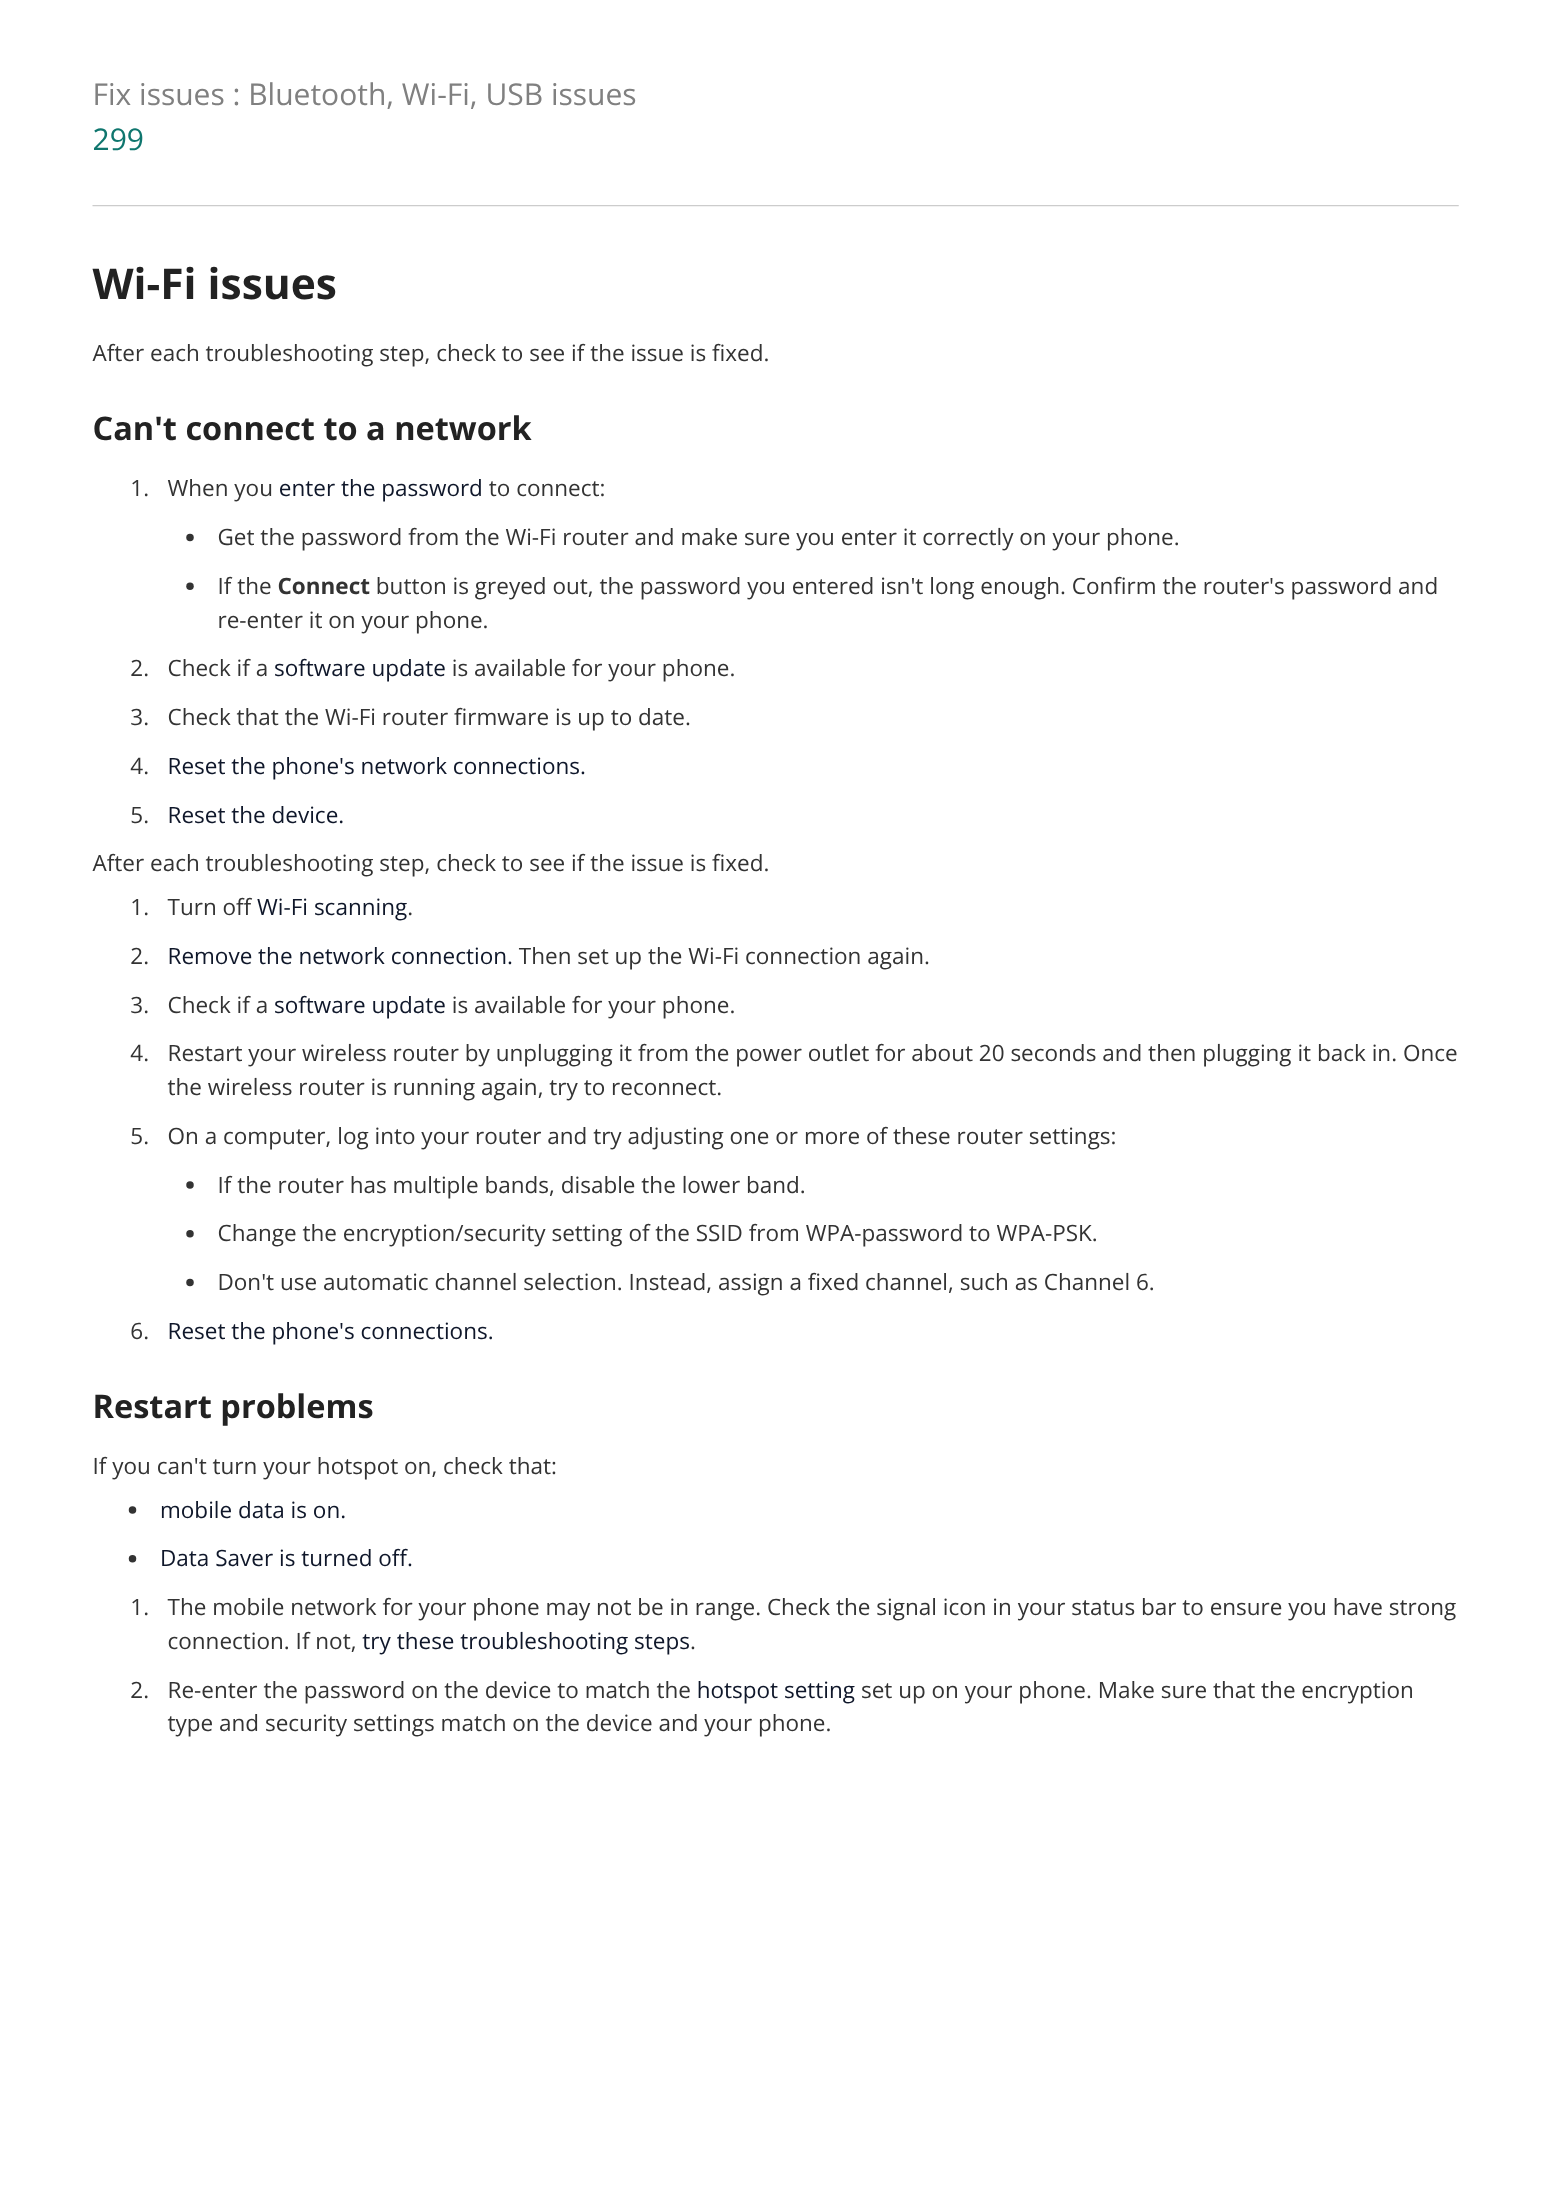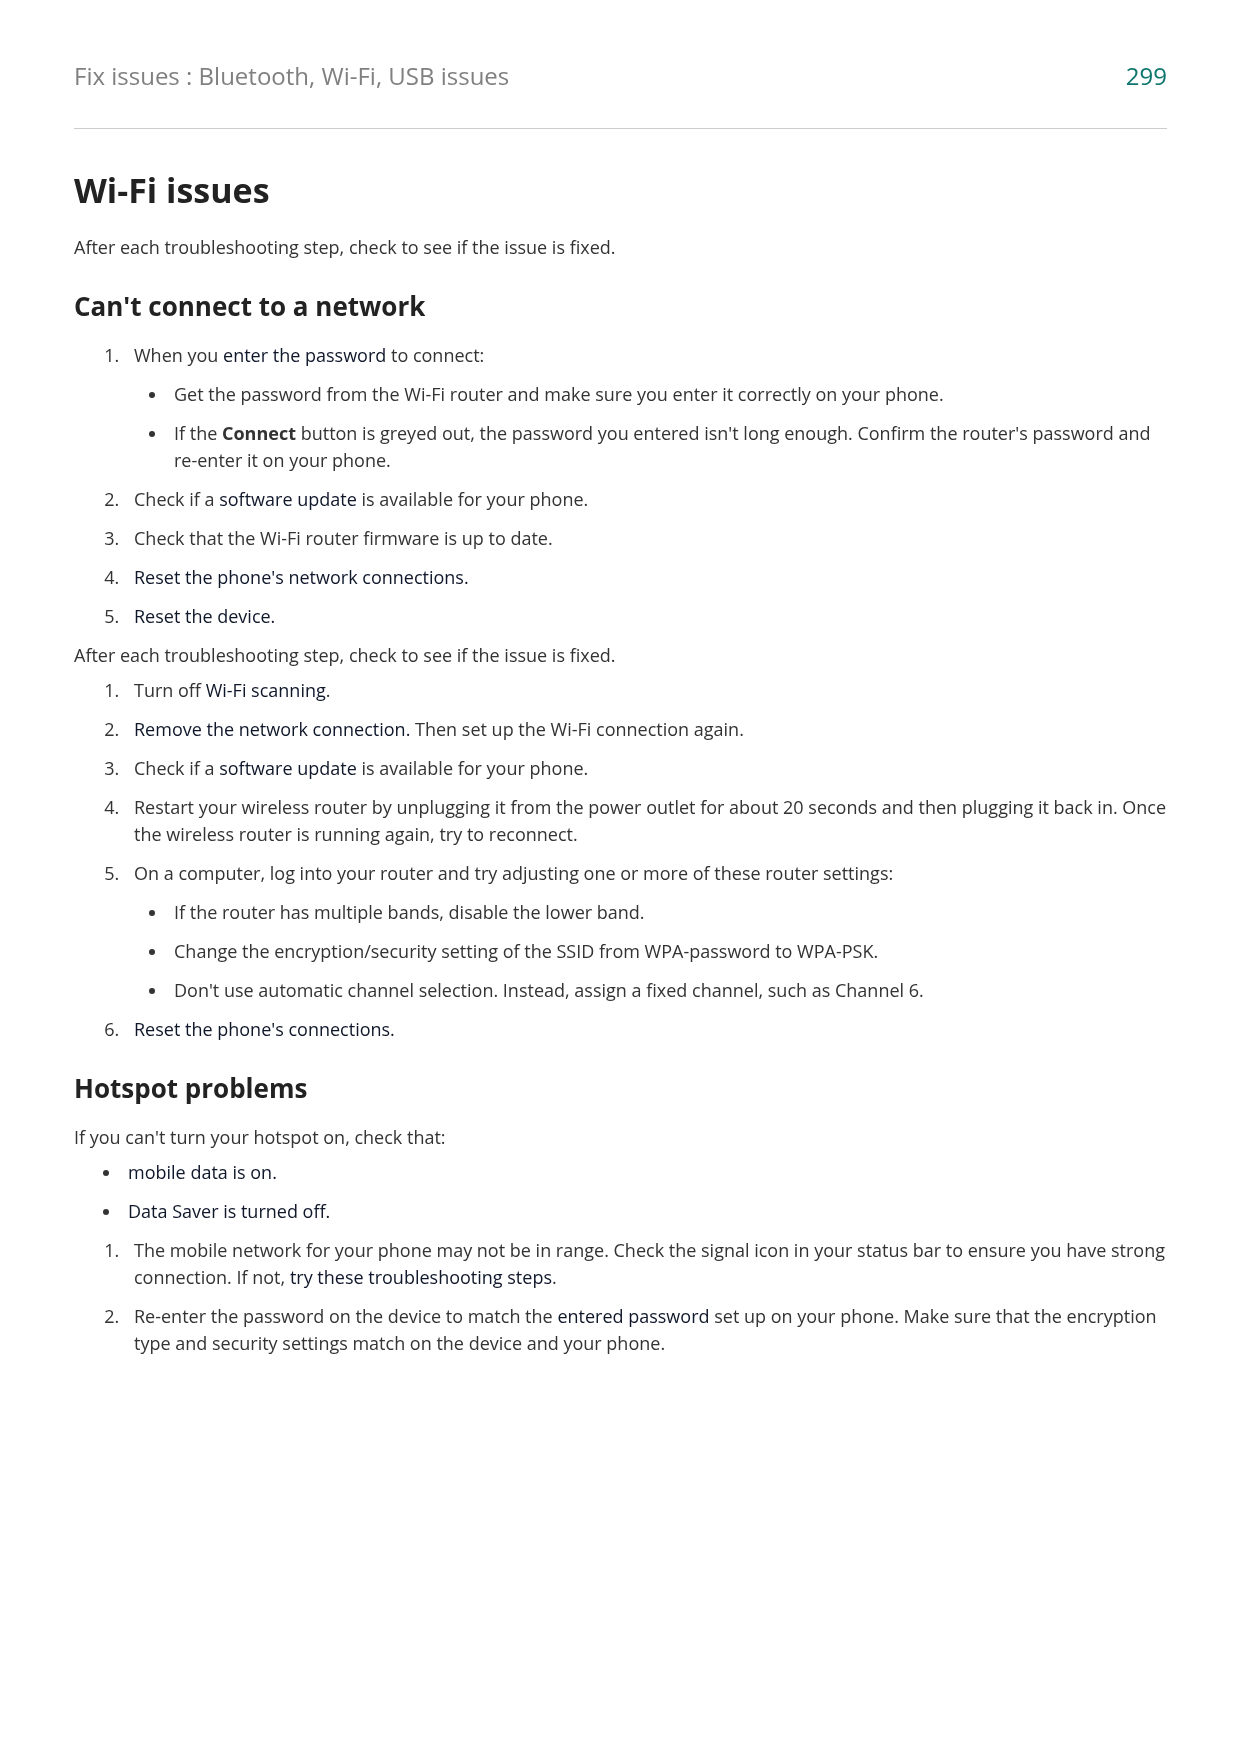--- a/index.html
+++ b/index.html
@@ -1,21 +1,21 @@
 <!DOCTYPE html>
 <html><head>
   <meta charset="utf-8">
   <style>
     * { margin:0; padding:0; box-sizing:border-box; }
     body {
       font-family:"Segoe UI","Open Sans","Helvetica Neue",Arial,sans-serif;
       color:#333; background:#fff; width:1241px; margin:0 auto; line-height:1.5;
     }
     .page { padding:58px 74px 60px 74px; }
-    .header { display:flex; justify-content:space-between; align-items:baseline; margin-bottom:34px; }
+    .header { display:flex; justify-content:space-between; align-items:baseline; margin-bottom:34px;flex-direction:column; }
     .header-title { font-size:24px; color:#808080; font-weight:400; }
     .page-number { font-size:24px; color:#0f766e; font-weight:400; }
     .hr { border:none; border-top:1px solid #ccc; margin-bottom:36px; }
     h1 { font-size:34px; font-weight:700; color:#222; margin-bottom:18px; }
     h2 { font-size:26px; font-weight:700; color:#222; margin-top:26px; margin-bottom:16px; }
     p { font-size:18px; color:#333; margin-bottom:10px; }
     .intro { margin-bottom:8px; }
     ol { list-style:decimal; padding-left:36px; margin:6px 0 4px 14px; }
     ol>li { font-size:18px; color:#333; padding-left:10px; margin-bottom:12px; }
     ul { list-style:disc; padding-left:40px; margin:8px 0 10px 0; }
@@ -62,23 +62,23 @@
       <span>On a computer, log into your router and try adjusting one or more of these router settings:</span>
       <ul>
         <li>If the router has multiple bands, disable the lower band.</li>
         <li>Change the encryption/security setting of the SSID from WPA-password to WPA-PSK.</li>
         <li>Don't use automatic channel selection. Instead, assign a fixed channel, such as Channel 6.</li>
       </ul>
     </li>
     <li><span class="link">Reset the phone's connections.</span></li>
   </ol>
 
-  <h2>Hotspot problems</h2>
+  <h2>Restart problems</h2>
   <p class="intro">If you can't turn your hotspot on, check that:</p>
   <ul style="padding-left:34px;margin-left:14px;">
     <li><span class="link">mobile data is on.</span></li>
     <li><span class="link">Data Saver is turned off.</span></li>
   </ul>
   <ol>
     <li><span>The mobile network for your phone may not be in range. Check the signal icon in your status bar to ensure you have strong connection. If not, </span><span class="link">try these troubleshooting steps</span><span>.</span></li>
-    <li><span>Re-enter the password on the device to match the </span><span class="link">entered password</span><span> set up on your phone. Make sure that the encryption type and security settings match on the device and your phone.</span></li>
+    <li><span>Re-enter the password on the device to match the </span><span class="link">hotspot setting</span><span> set up on your phone. Make sure that the encryption type and security settings match on the device and your phone.</span></li>
   </ol>
 </div>
 
 </body></html>

